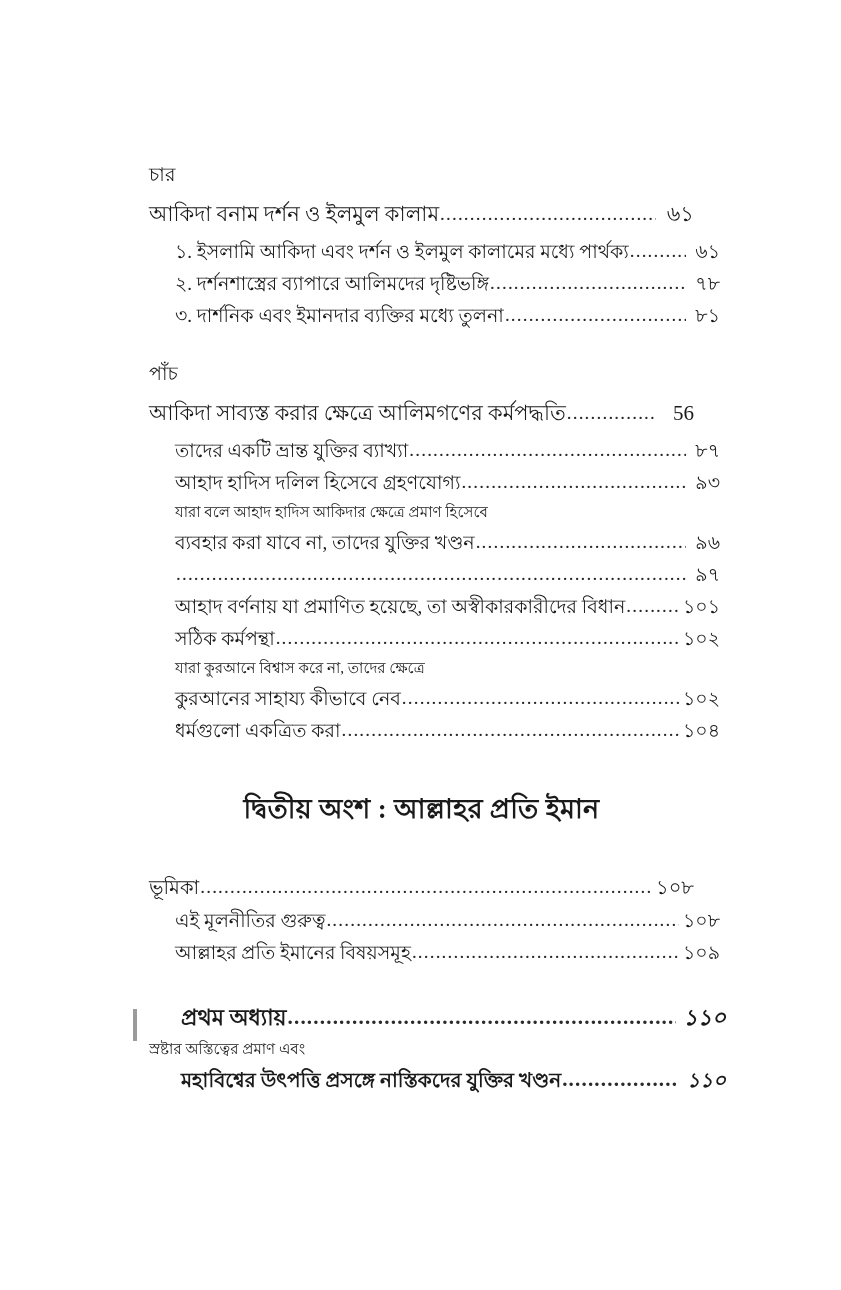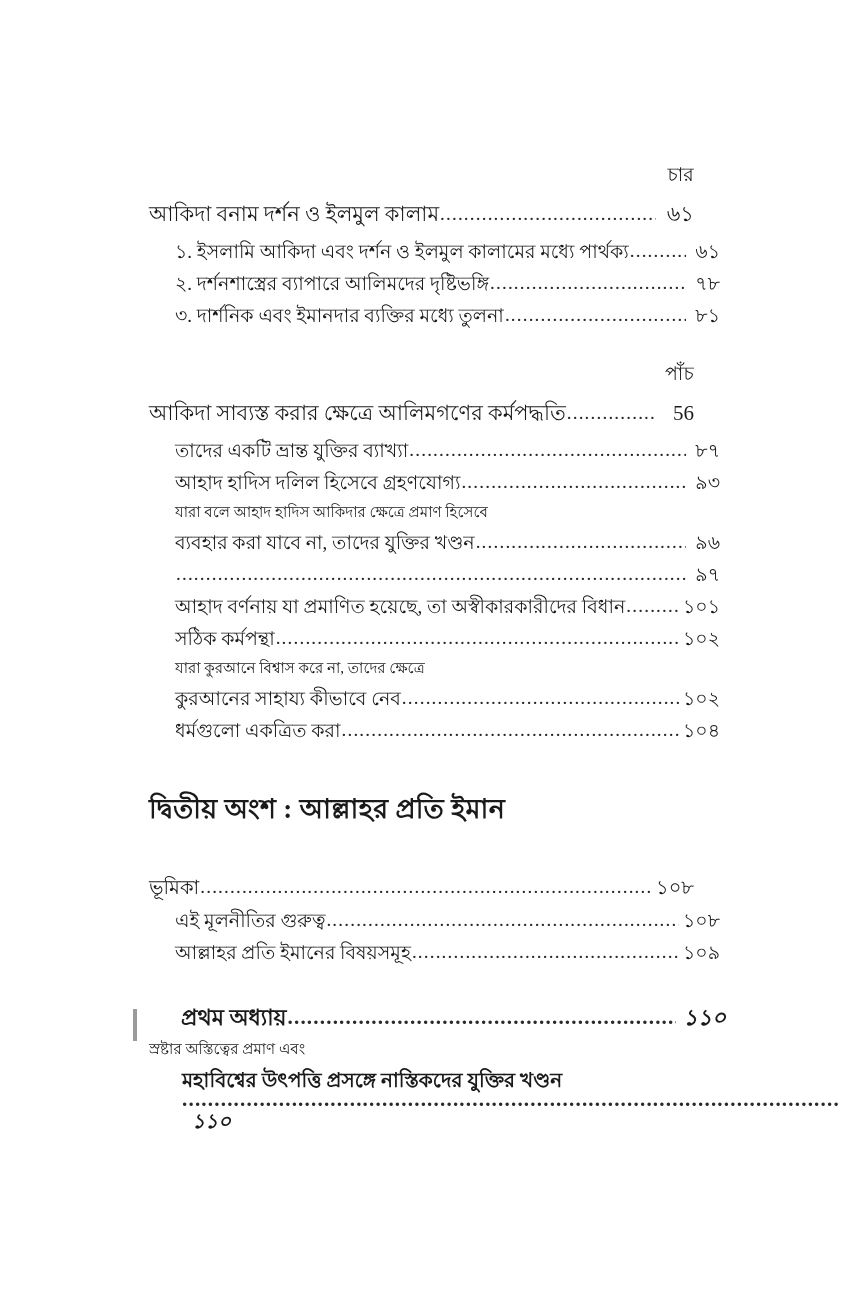--- a/index.html
+++ b/index.html
@@ -61,21 +61,20 @@
     white-space: nowrap;
     padding-left: 3px;
   }
 
   
   .sec-label {
     font-size: 19px;
     font-weight: 400;
     margin-bottom: 12px;
     letter-spacing: 0.2px;
-    text-align: right;
   }
 
   .lvl-main {
     font-size: 21px;
     font-weight: 400;
   }
   .lvl-main .toc-page { min-width: 34px; }
 
   .lvl-sub {
     font-size: 19px;
@@ -104,21 +103,21 @@
     padding-left: 26px;
     white-space: nowrap;
     line-height: 1.0;
   }
   .wrap-line.root-ind {
     padding-left: 0;
   }
 
   
   .part-heading {
-    text-align: left;
+    text-align: center;
     font-size: 27px;
     font-weight: 700;
     letter-spacing: 0.3px;
     margin: 0;
     padding: 0;
   }
 
   
   .chapter-block {
     position: relative;
@@ -262,21 +261,21 @@
       <span class="marker-bar" style="background: rgb(155, 155, 155);"></span>
 
       <div class="toc-row big-bold gap-s">
         <span class="toc-title bold">প্রথম অধ্যায়</span>
         <span class="toc-leader">......................................................................................................</span>
         <span class="toc-page bold">১১০</span>
       </div>
 
       <div class="wrap-line root-ind gap-s">স্রষ্টার অস্তিত্বের প্রমাণ এবং</div>
 
-      <div class="toc-row big-bold" style="font-size:20px;flex-direction:column;">
+      <div class="toc-row big-bold" style="font-size:20px;">
         <span class="toc-title bold">মহাবিশ্বের উৎপত্তি প্রসঙ্গে নাস্তিকদের যুক্তির খণ্ডন</span>
         <span class="toc-leader">......................................................................................................</span>
         <span class="toc-page bold">১১০</span>
       </div>
     </div>
 
   </div>
 </div>
 
 </body></html>

